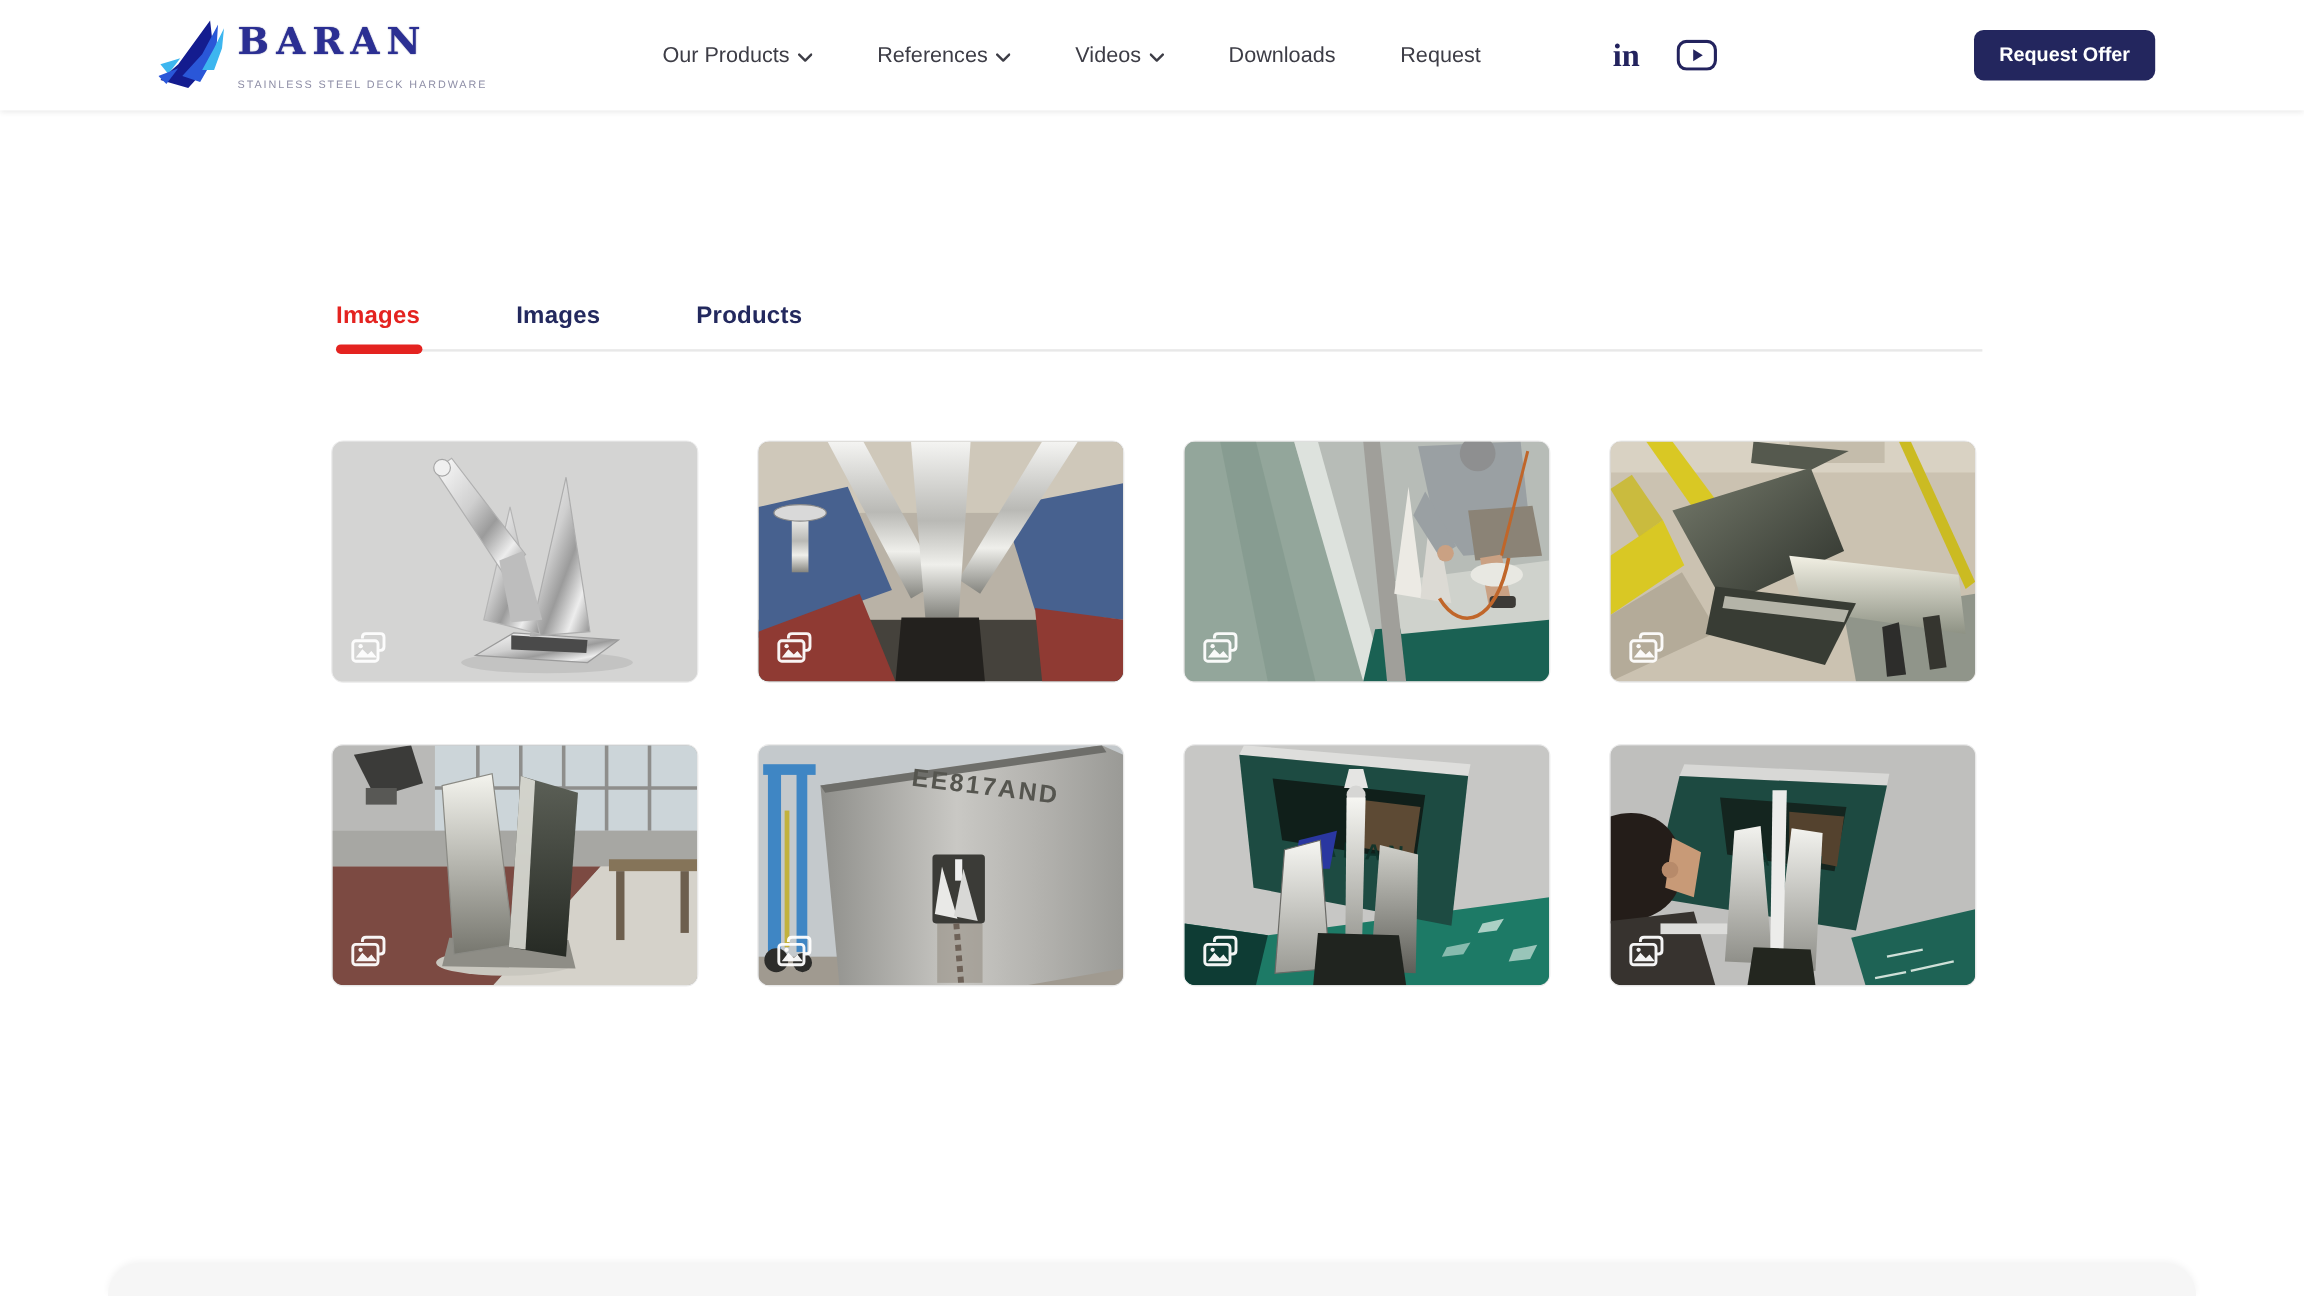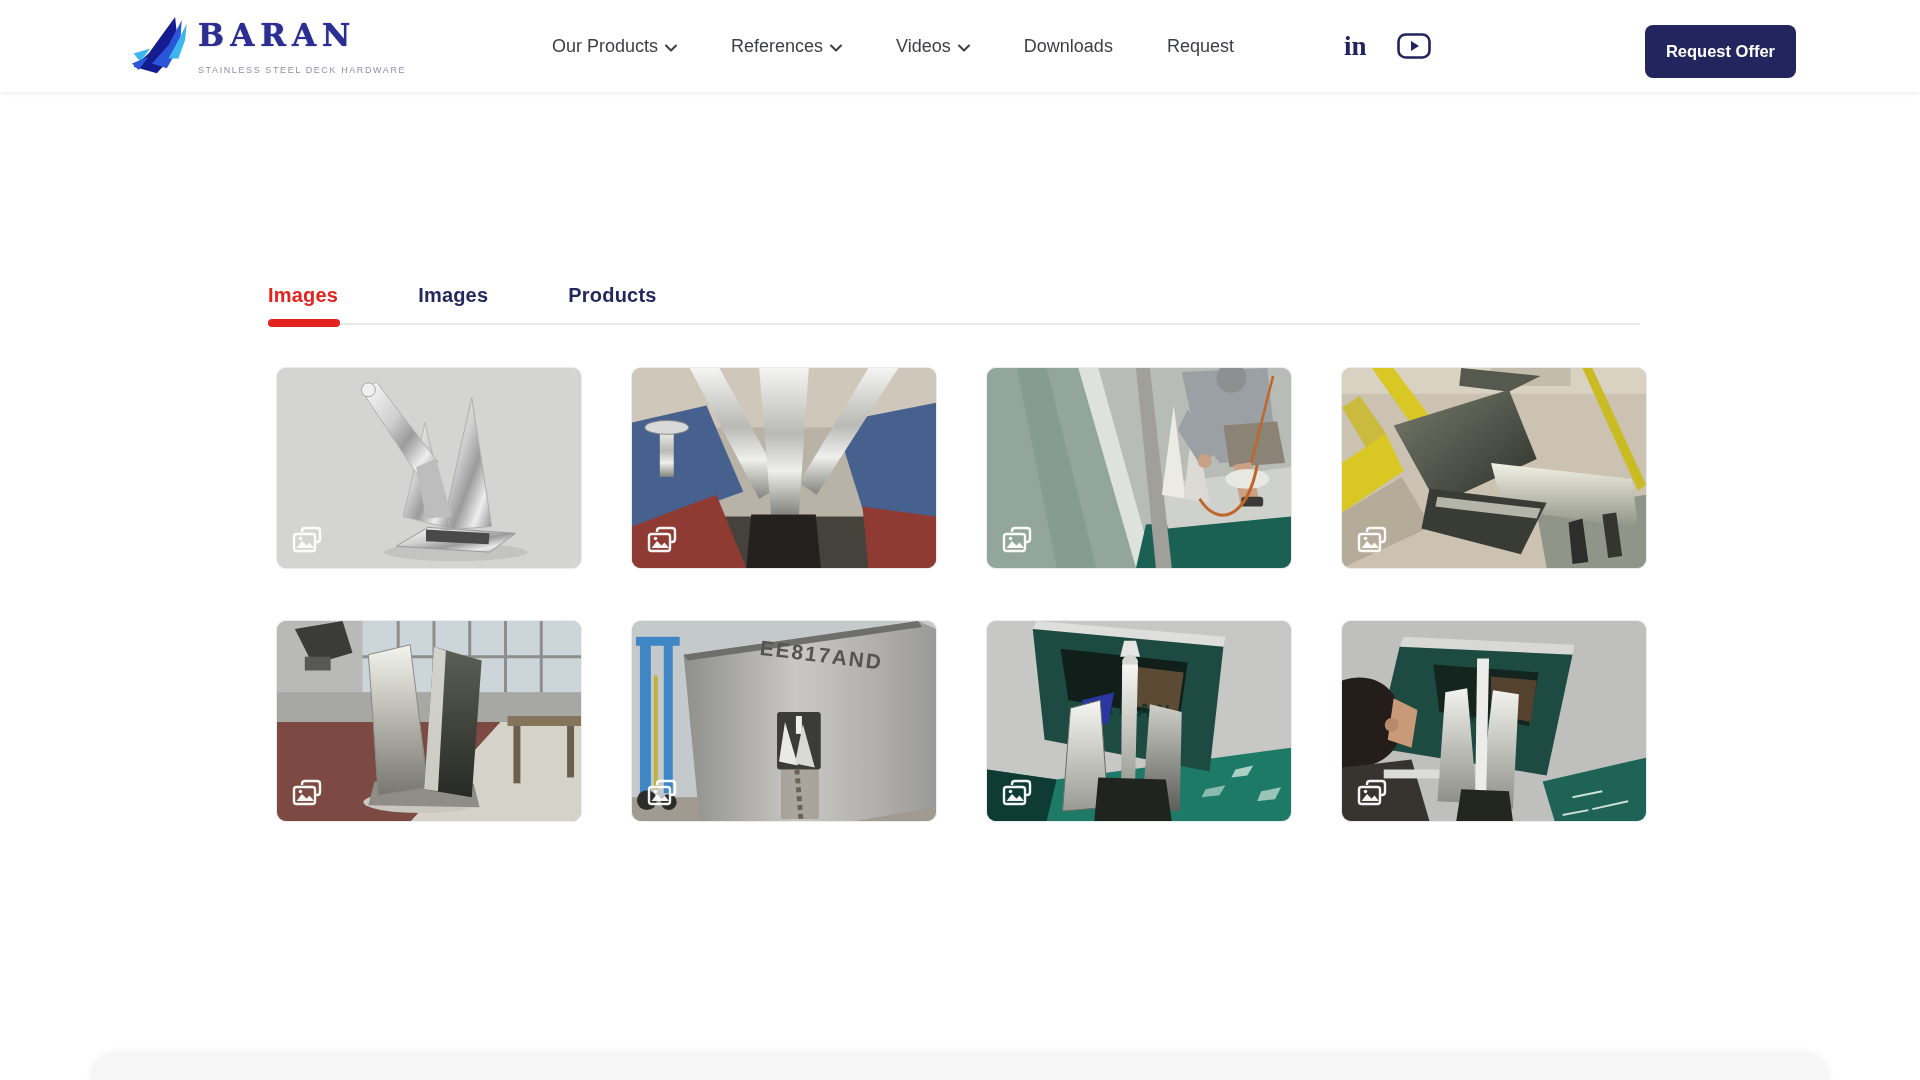--- a/index.html
+++ b/index.html
@@ -24,27 +24,27 @@
   .nav-item { display:flex; align-items:center; gap:7px; font-size:18px; font-weight:500;
               color:#3d3d46; cursor:pointer; white-space:nowrap; }
   .nav-item svg { margin-top:3px; }
 
   .socials { position:absolute; left:1344px; top:0; height:92px; display:flex; align-items:center; gap:30px; }
   .soc { cursor:pointer; display:flex; align-items:center; }
   .linkedin-glyph { font-size:27px; font-weight:bold; color:#23235e; letter-spacing:0; line-height:1;
                     font-family:Liberation Serif, serif; }
 
   .cta-btn {
-    position:absolute; left:1645px; top:25px; width:151px; height:53px; border:none; cursor:pointer;
+    position:absolute; left:1645px; top:25px; width:151px; height:42px; border:none; cursor:pointer;
     background:#23265e; color:#ffffff; font-size:16.5px; font-weight:bold; border-radius:8px;
     font-family:"Liberation Sans", sans-serif;
   }
 
   
-  .tabs-wrap { position:absolute; left:268px; top:252px; width:1372px;margin-top:32px; }
+  .tabs-wrap { position:absolute; left:280px; top:252px; width:1372px; }
   .tabs { display:flex; gap:80px; border-bottom:2px solid #e8e8e8; padding-bottom:16px; }
   .tab { font-size:20px; font-weight:600; color:#23295e; cursor:pointer; position:relative; letter-spacing:.2px; }
   .tab.active { color:#e42320; }
   .tab.active::after {
     content:""; position:absolute; left:0; right:-2px; bottom:-20px; height:8px;
     background:#e42320; border-radius:4px;
   }
 
   
   .gallery {

